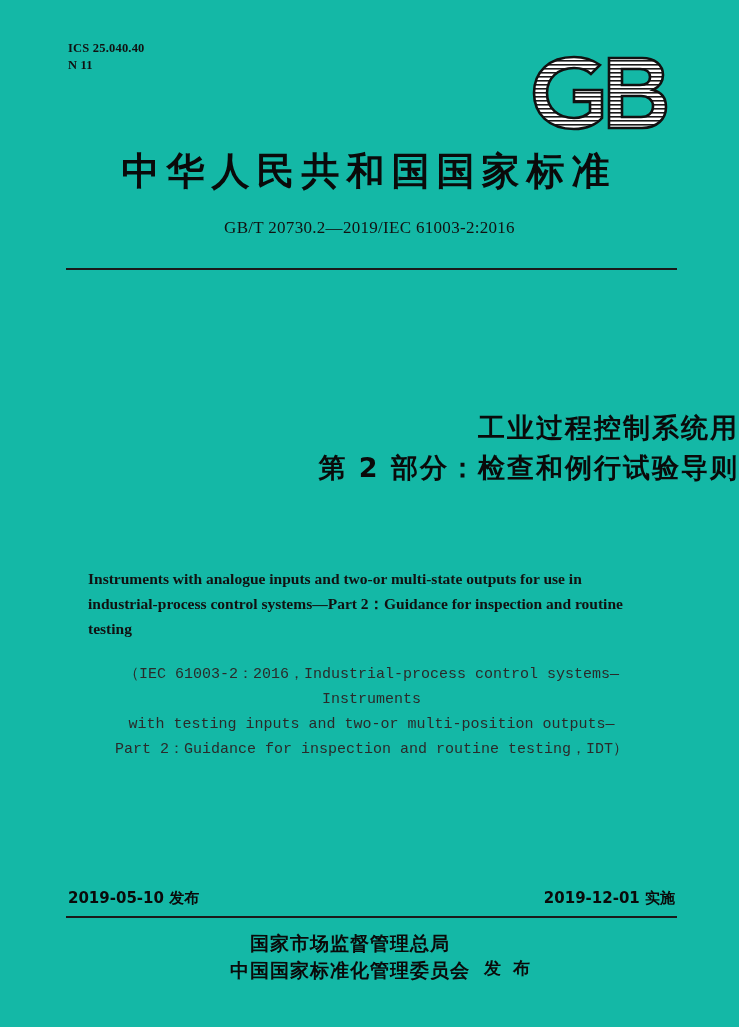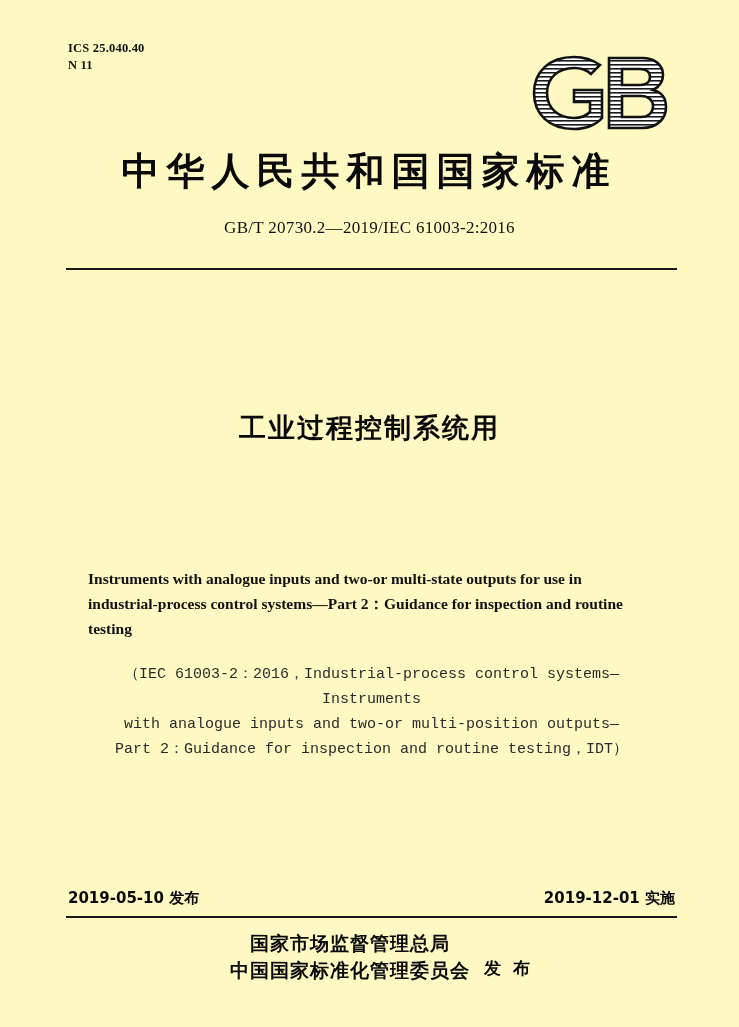--- a/index.html
+++ b/index.html
@@ -15,21 +15,21 @@
     width: 739px;
     height: 1027px;
     margin: 0 auto;
     background: #fdfdfb;
     overflow: hidden;
     box-sizing: border-box;
   }
   .sheet {
     position: absolute;
     left: 0; top: 0; right: 0; bottom: 0;
-    background: #fef9c3;
+    background: #14b8a6;
   }
   
   .ics-block {
     position: absolute;
     left: 68px;
     top: 40px;
     font-family: "Liberation Serif", serif;
     font-weight: bold;
     font-size: 12.5px;
     line-height: 1.35;
@@ -76,21 +76,21 @@
     right: 62px;
     top: 268px;
     border-top: 2.5px solid #1a1a1a;
   }
 
   
   .cn-title {
     position: absolute;
     left: 0; right: 0;
     top: 408px;
-    text-align: center;
+    text-align: right;
     font-family: "DejaVu Sans", sans-serif;
     font-weight: bold;
     font-size: 27px;
     line-height: 1.48;
     letter-spacing: 2px;
     color: #0a0a0a;
   }
   .cn-title div { white-space: nowrap; }
 
   
@@ -202,31 +202,32 @@
     </div>
 
     <div class="cn-standard-title">中华人民共和国国家标准</div>
 
     <div class="std-number">GB/T 20730.2—2019/IEC 61003-2:2016</div>
 
     <div class="rule"></div>
 
     <div class="cn-title">
       <div>工业过程控制系统用</div>
+      <div>第 2 部分：检查和例行试验导则</div>
     </div>
 
     <div class="en-title">
       <span>Instruments with analogue inputs and two-or multi-state outputs for use in</span>
       <span>industrial-process control systems—Part 2：Guidance for inspection and</span>
       <span>routine testing</span>
     </div>
 
     <div class="idt-note">
       <div>（IEC 61003-2：2016，Industrial-process control systems—Instruments</div>
-      <div>with analogue inputs and two-or multi-position outputs—</div>
+      <div>with testing inputs and two-or multi-position outputs—</div>
       <div>Part 2：Guidance for inspection and routine testing，IDT）</div>
     </div>
 
     <div class="date-row">
       <div>2019-05-10 发布</div>
       <div>2019-12-01 实施</div>
     </div>
 
     <div class="rule-bottom"></div>
 

